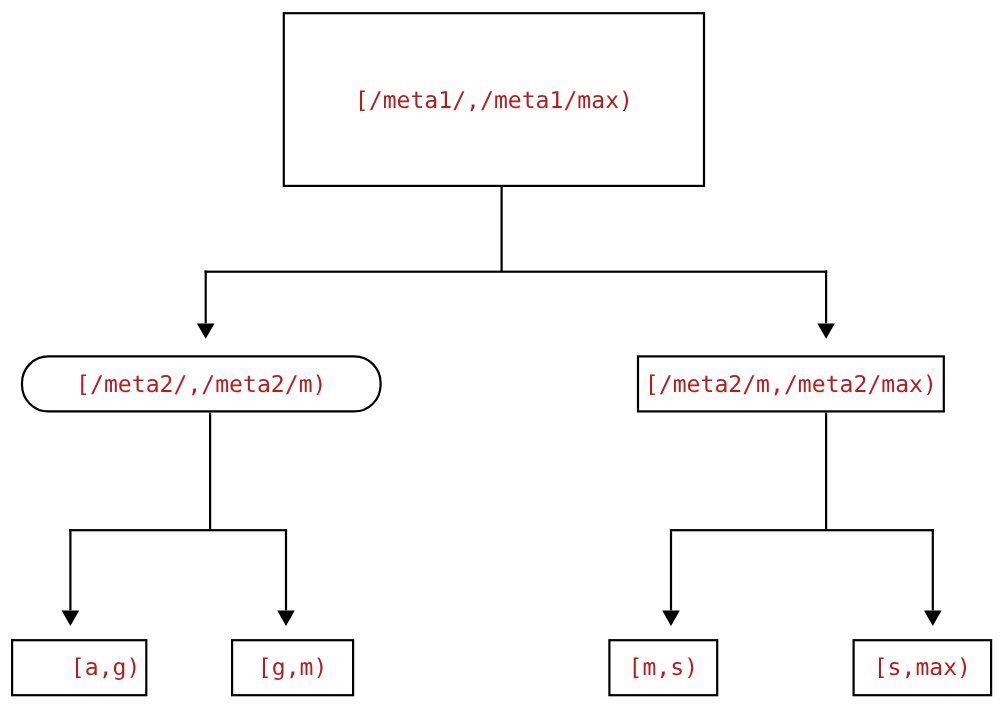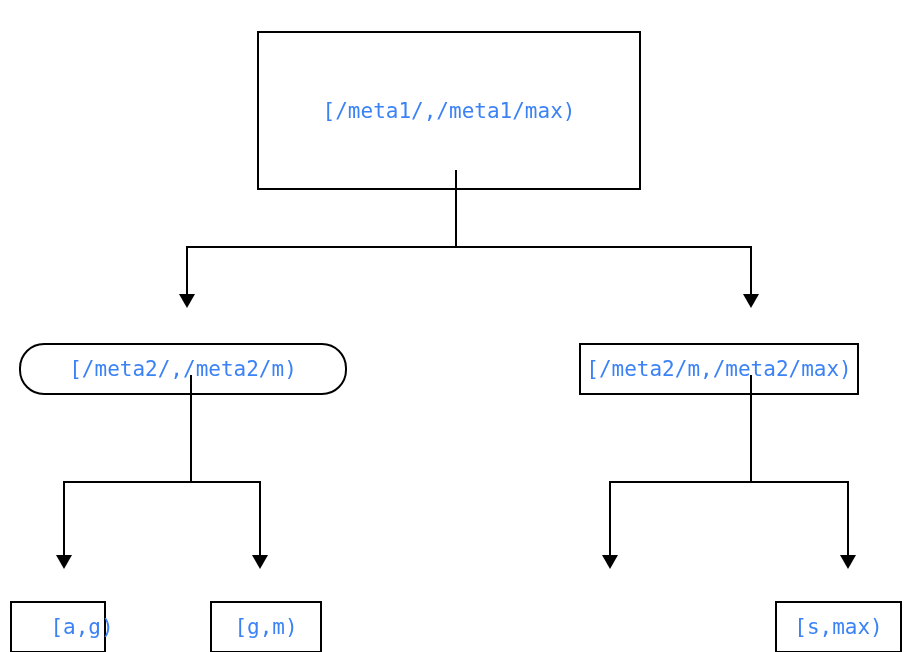--- a/index.html
+++ b/index.html
@@ -18,46 +18,45 @@
     overflow: hidden;
   }
   .node {
     position: absolute;
     box-sizing: border-box;
     border: 2px solid #000000;
     background: #ffffff;
     display: flex;
     align-items: center;
     justify-content: center;
-    color: #3b82f6;
+    color: #b91c1c;
     font-family: "DejaVu Sans Mono", "Liberation Mono", monospace;
     white-space: pre;
     letter-spacing: 0px;
-    margin-top: 20px;
   }
   .node-root {
     left: 257px;
     top: 11px;
     width: 384px;
     height: 159px;
     font-size: 21px;
   }
   .node-mid {
     top: 323px;
     height: 52px;
     font-size: 21px;
   }
   .node-mid-left  { left: 19px;  width: 328px; border-radius: 25px; }
   .node-mid-right { left: 579px; width: 280px; }
   .node-leaf {
     top: 581px;
     height: 52px;
     font-size: 21px;
   }
-  .leaf-a-g   { left: 10px;  width: 96px; padding-left: 48px; }
+  .leaf-a-g   { left: 10px;  width: 124px; padding-left: 48px; }
   .leaf-g-m   { left: 210px; width: 112px;  }
   .leaf-m-s   { left: 553px; width: 100px; }
   .leaf-s-max { left: 775px; width: 127px; }
 
   
   .edge-v {
     position: absolute;
     width: 2px;
     background: #000000;
   }
@@ -123,18 +122,21 @@
   <div class="arrowhead" style="left:840px; top:555px;"></div>
 
   <div class="node node-leaf leaf-a-g">
     <span>[a,g)</span>
   </div>
 
   <div class="node node-leaf leaf-g-m">
     <span>[g,m)</span>
   </div>
 
+  <div class="node node-leaf leaf-m-s">
+    <span>[m,s)</span>
+  </div>
 
   <div class="node node-leaf leaf-s-max">
     <span>[s,max)</span>
   </div>
 
 </div>
 
 </body></html>

